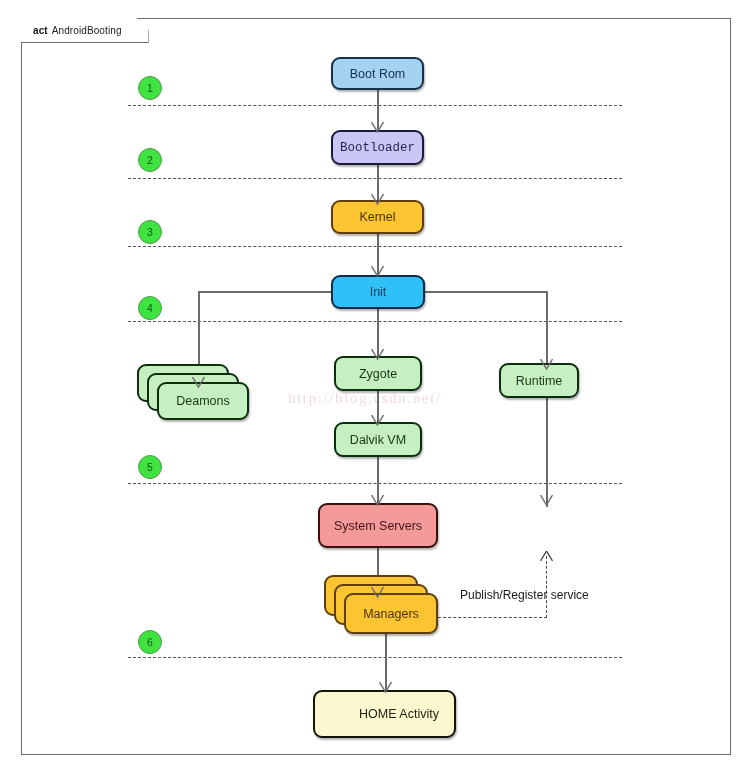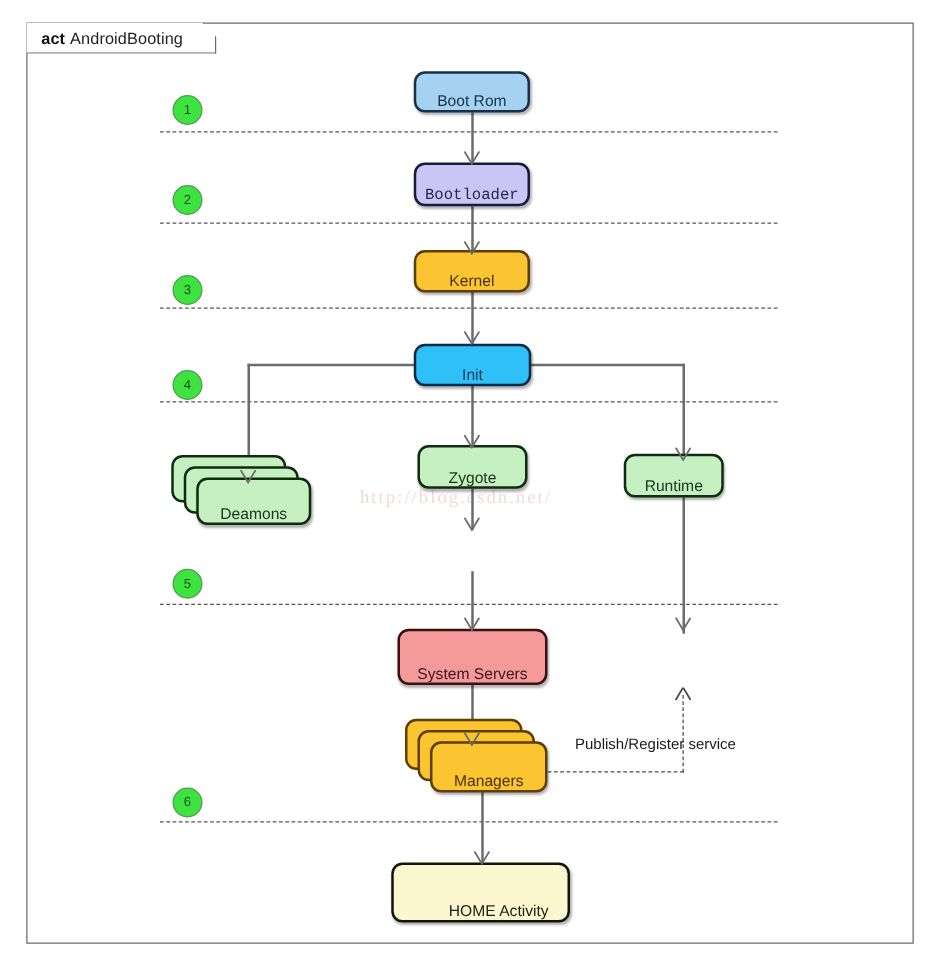--- a/index.html
+++ b/index.html
@@ -42,21 +42,21 @@
     border: 1px solid #6b6b6b;
     border-top: none;
     border-left: none;
     box-sizing: border-box;
     background: #ffffff;
     -webkit-clip-path: polygon(0 0, calc(100% - 12px) 0, 100% 12px, 100% 100%, 0 100%);
     clip-path: polygon(0 0, calc(100% - 12px) 0, 100% 12px, 100% 100%, 0 100%);
     display: flex;
     align-items: center;
     white-space: nowrap;
-    font-size: 13px;
+    font-size: 10px;
     color: #222222;
     letter-spacing: 0.1px;
   }
   .frame-tab .kw {
     font-weight: bold;
     margin-right: 4px;
     color: #111111;
   }
 
   
@@ -93,21 +93,21 @@
     font-size: 10.5px;
     color: #1d4f1d;
   }
 
   
   .node {
     position: absolute;
     box-sizing: border-box;
     border-radius: 9px;
     display: flex;
-    align-items: flex-end;
+    align-items: center;
     justify-content: center;
     font-size: 12.5px;
     white-space: nowrap;
     z-index: 4;
   }
   .node.shadow { box-shadow: 1px 2px 2px rgba(0,0,0,0.30); }
 
   .n-bootrom     { background:#a6d2f2; border:2px solid #17314d; color:#16314d; }
   .n-bootloader  { background:#c9c6f5; border:2px solid #1a1a3c; color:#26264c; }
   .n-kernel      { background:#fbc531; border:2px solid #5e3d07; color:#4a3205; }
@@ -305,20 +305,23 @@
   <div class="stack-layer n-green" style="left:137px; top:364px; width:92px; height:38px; border:2px solid #0d2e0d; background:#c6f0c2;"></div>
   <div class="stack-layer n-green" style="left:147px; top:373px; width:92px; height:38px; border:2px solid #0d2e0d; background:#c6f0c2;"></div>
   <div class="node n-green shadow" style="left:157px; top:382px; width:92px; height:38px;">
     <span>Deamons</span>
   </div>
 
   <div class="node n-green shadow" style="left:334px; top:356px; width:88px; height:35px;">
     <span>Zygote</span>
   </div>
 
+  <div class="node n-green shadow" style="left:334px; top:422px; width:88px; height:35px;">
+    <span>Dalvik VM</span>
+  </div>
 
   <div class="node n-sysserv shadow" style="left:318px; top:503px; width:120px; height:45px;">
     <span>System Servers</span>
   </div>
 
   <div class="node n-green shadow" style="left:499px; top:363px; width:80px; height:35px;">
     <span>Runtime</span>
   </div>
 
 

